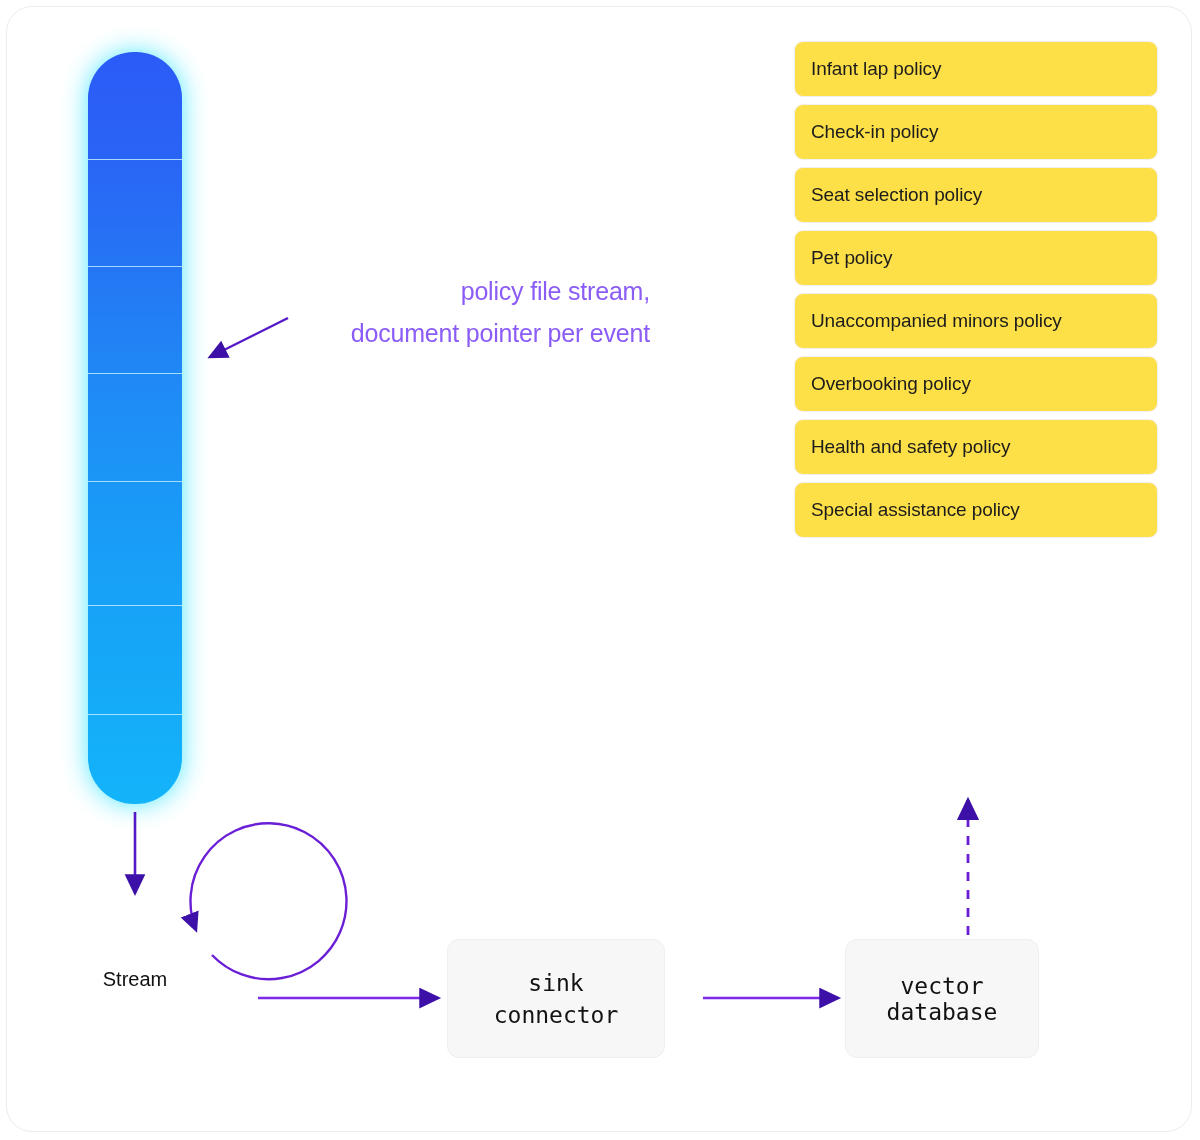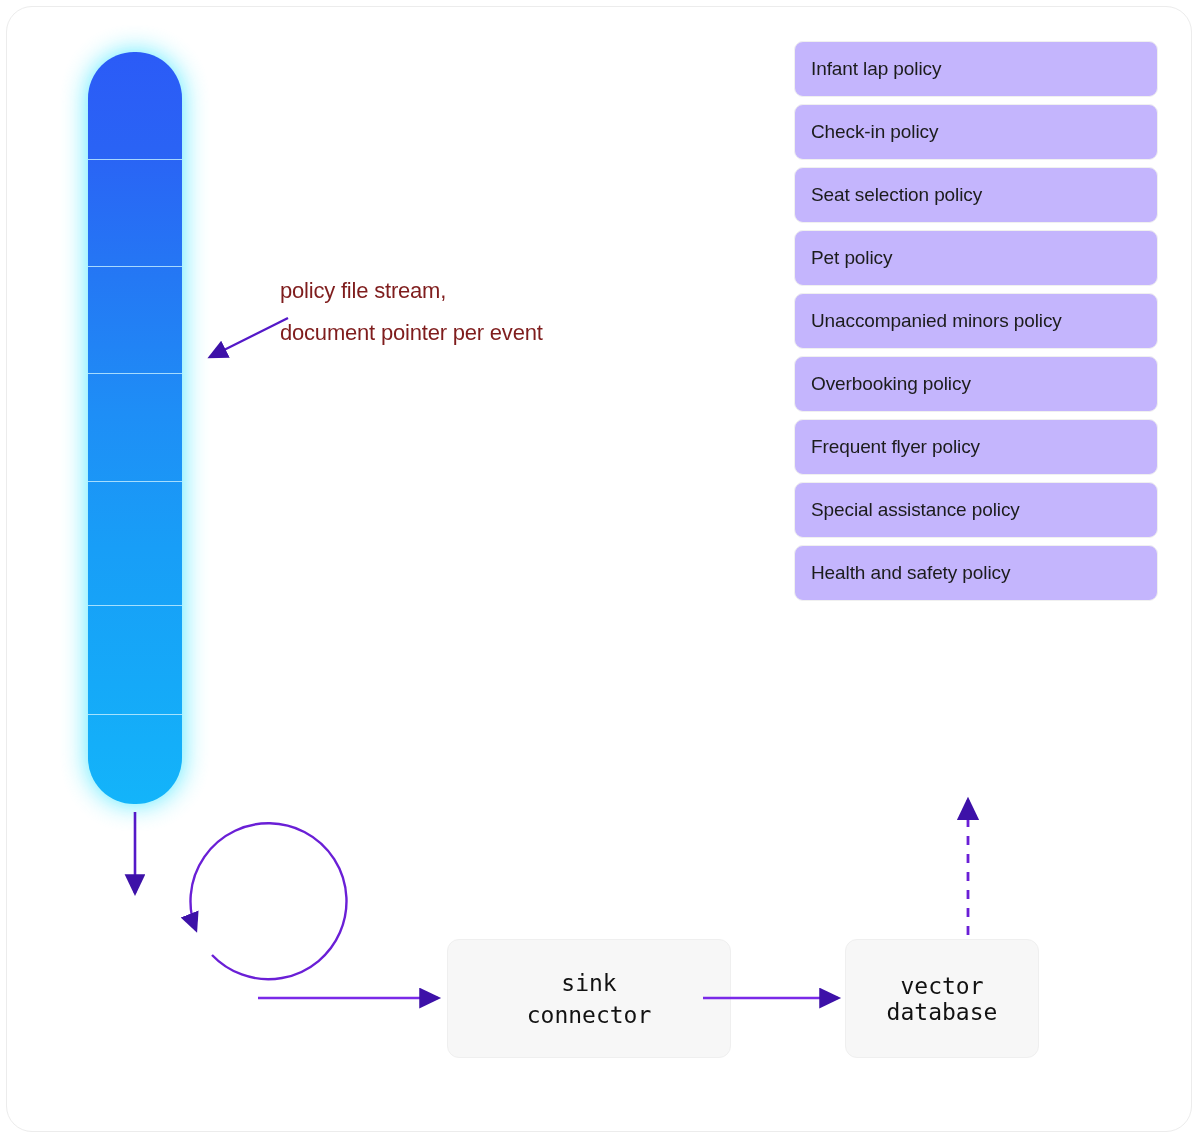--- a/index.html
+++ b/index.html
@@ -75,40 +75,40 @@
     height: 1px;
     background: rgba(190, 235, 255, 0.85);
   }
 
   
   #annotation {
     position: absolute;
     left: 280px;
     top: 270px;
     width: 370px;
-    text-align: left;
-    font-size: 22px;
+    text-align: right;
+    font-size: 25px;
     line-height: 42px;
-    color: #7f1d1d;
+    color: #8b5cf6;
     letter-spacing: -0.2px;
   }
 
   
   #policy-list {
     position: absolute;
     left: 794px;
     top: 41px;
     width: 364px;
   }
   .policy-box {
     box-sizing: border-box;
     width: 364px;
     height: 56px;
     margin-bottom: 7px;
-    background: #c4b5fd;
+    background: #fde047;
     border: 1px solid #f0f0f0;
     border-radius: 9px;
     display: flex;
     align-items: center;
     padding-left: 16px;
     font-size: 19px;
     color: #1c1c1c;
     letter-spacing: -0.1px;
   }
 
@@ -141,21 +141,21 @@
     display: flex;
     align-items: center;
     justify-content: center;
     text-align: center;
     font-family: "DejaVu Sans Mono", monospace;
     color: #121212;
   }
   #sink-connector-box {
     left: 447px;
     top: 939px;
-    width: 284px;
+    width: 218px;
     height: 119px;
     font-size: 23px;
     line-height: 32px;
   }
   #vector-db-box {
     left: 845px;
     top: 939px;
     width: 194px;
     height: 119px;
     font-size: 23px;
@@ -208,32 +208,30 @@
     <div class="policy-box">
         <span>Pet policy</span>
       </div>
     <div class="policy-box">
         <span>Unaccompanied minors policy</span>
       </div>
     <div class="policy-box">
         <span>Overbooking policy</span>
       </div>
     <div class="policy-box">
-        <span>Frequent flyer policy</span>
+        <span>Health and safety policy</span>
       </div>
     <div class="policy-box">
         <span>Special assistance policy</span>
-      </div>
-    <div class="policy-box">
-        <span>Health and safety policy</span>
       </div>
   </div>
 
   <div id="stream-circle">
     <div id="stream-circle-label">
+      <div>Stream</div>
     </div>
   </div>
 
   <div class="node-box" id="sink-connector-box">
     <div>
       <div>sink</div>
       <div>connector</div>
     </div>
   </div>
 

